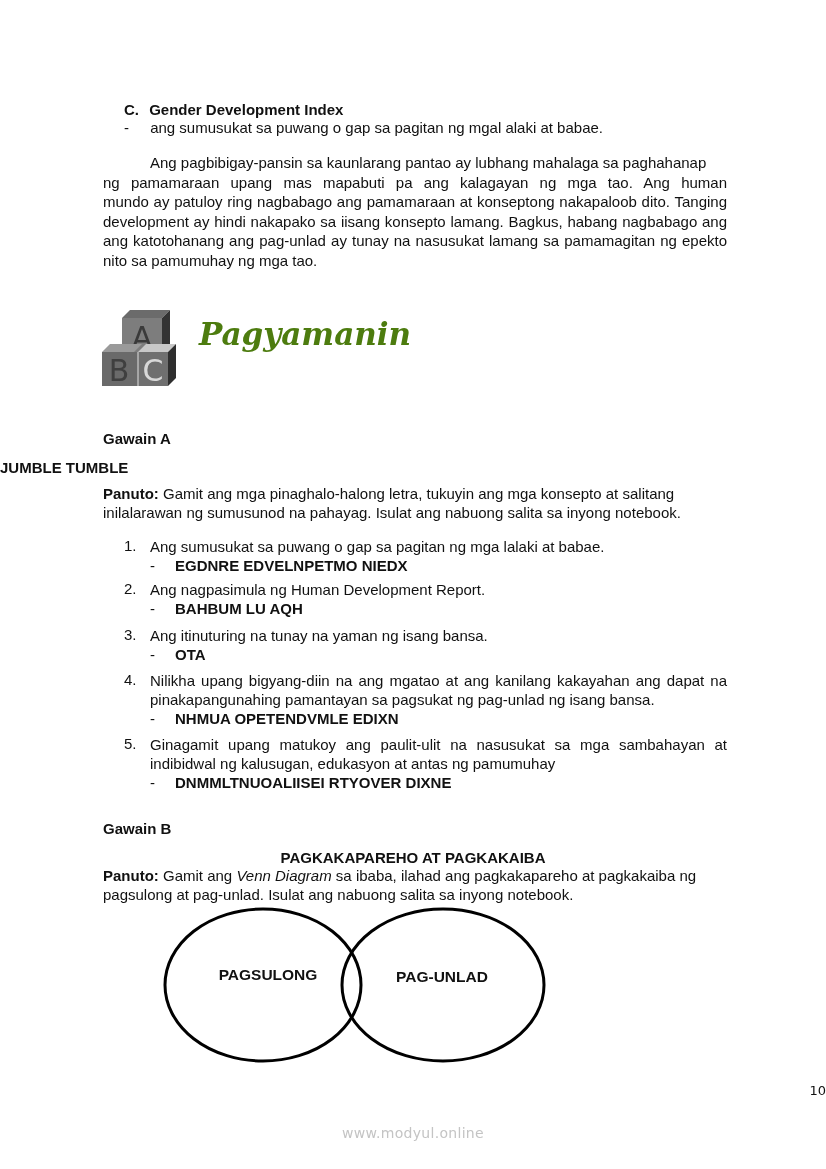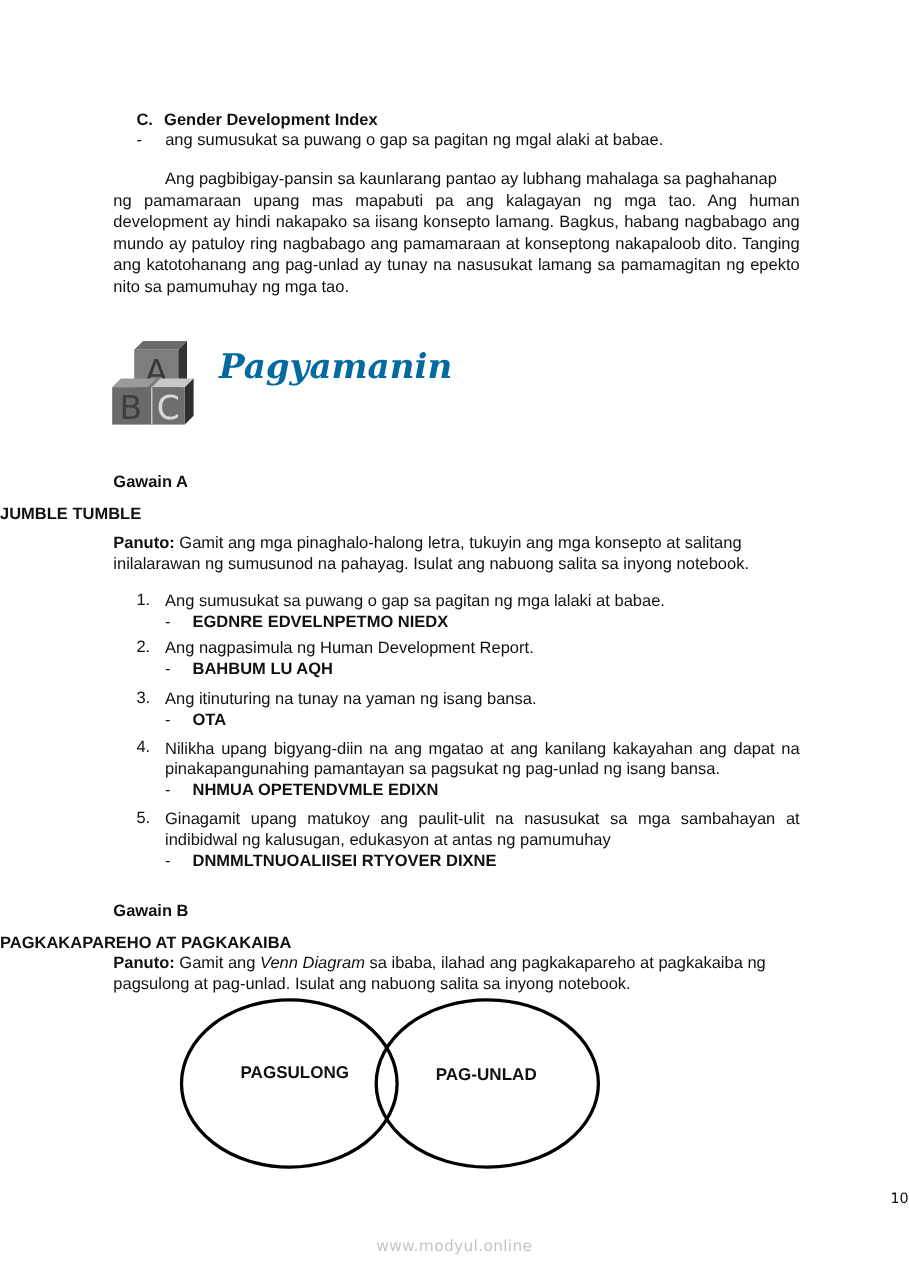--- a/index.html
+++ b/index.html
@@ -18,37 +18,37 @@
     #sec-c-def { left: 124px; top: 118px; text-align: center; }
 
     #intro { left: 103px; top: 153px; width: 624px; }
     #intro p { margin: 0; text-align: justify; line-height: 19.5px; }
     #intro .last { text-align-last: left; }
 
     
     #blocks { left: 100px; top: 308px; width: 80px; height: 82px; }
     #pag-title {
       left: 199px; top: 316px; font-family: "DejaVu Serif", serif;
-      font-weight: bold; font-style: italic; font-size: 31px; color: #0369a1;
+      font-weight: bold; font-style: italic; font-size: 31px; color: #4d7c0f;
     }
 
     #gawain-a { left: 103px; top: 429px; }
     #jumble-title { left: 0; width: 826px; top: 458px; text-align: left; padding-left: 0; }
     #jumble-title span { display: inline-block; margin-left: 0; }
     #panuto-a { left: 103px; top: 484px; width: 620px; }
 
     .item { left: 124px; width: 603px; }
     .item .num { position: absolute; left: 0; top: 0; }
     .item .txt { margin-left: 26px; line-height: 19px; text-align: justify; }
     .item .ans { margin-left: 26px; line-height: 19px; position: relative; }
     .item .ans .dash { position: absolute; left: 0; }
     .item .ans .word { margin-left: 25px; font-weight: bold; }
 
     #gawain-b { left: 103px; top: 819px; }
-    #venn-title { left: 0; width: 826px; top: 848px; }
+    #venn-title { left: 0; width: 826px; top: 848px; text-align: center; }
     #panuto-b { left: 103px; top: 866px; width: 620px; }
 
     #venn { left: 160px; top: 903px; }
 
     #page-num { left: 0; width: 826px; top: 1083px; text-align: right; font-family: "DejaVu Sans", sans-serif; font-size: 13px; color: #111; }
     #watermark { left: 0; width: 826px; top: 1125px; text-align: center; font-family: "DejaVu Sans", sans-serif; font-size: 14px; color: #c4c4c4; letter-spacing: 0.3px; }
   </style>
 </head>
 <body>
 
@@ -57,22 +57,22 @@
   <span style="margin-left:6px">Gender Development Index</span>
 </div>
 <div id="sec-c-def" class="abs line">
   <span>-</span>
   <span style="margin-left:17px">ang sumusukat sa puwang o gap sa pagitan ng mgal alaki at babae.</span>
 </div>
 
 <div id="intro" class="abs">
   <p style="text-indent:47px" class="justify-line">Ang pagbibigay-pansin sa kaunlarang pantao ay lubhang mahalaga sa paghahanap</p>
   <p class="justify">ng pamamaraan upang mas mapabuti pa ang kalagayan ng mga tao. Ang human</p>
+  <p class="justify">mundo ay patuloy ring nagbabago ang pamamaraan at konseptong nakapaloob dito. Tanging</p>
   <p class="justify">development ay hindi nakapako sa iisang konsepto lamang. Bagkus, habang nagbabago ang</p>
-  <p class="justify">mundo ay patuloy ring nagbabago ang pamamaraan at konseptong nakapaloob dito. Tanging</p>
   <p class="justify">ang katotohanang ang pag-unlad ay tunay na nasusukat lamang sa pamamagitan ng epekto</p>
   <p class="last">nito sa pamumuhay ng mga tao.</p>
 </div>
 
 <div id="blocks" class="abs">
   <svg width="80" height="82" viewBox="0 0 80 82">
 
     <polygon points="22,10 30,2 70,2 62,10" fill="#6b6b6b"></polygon>
     <polygon points="62,10 70,2 70,38 62,46" fill="#333"></polygon>
     <rect x="22" y="10" width="40" height="36" fill="#7d7d7d"></rect>

